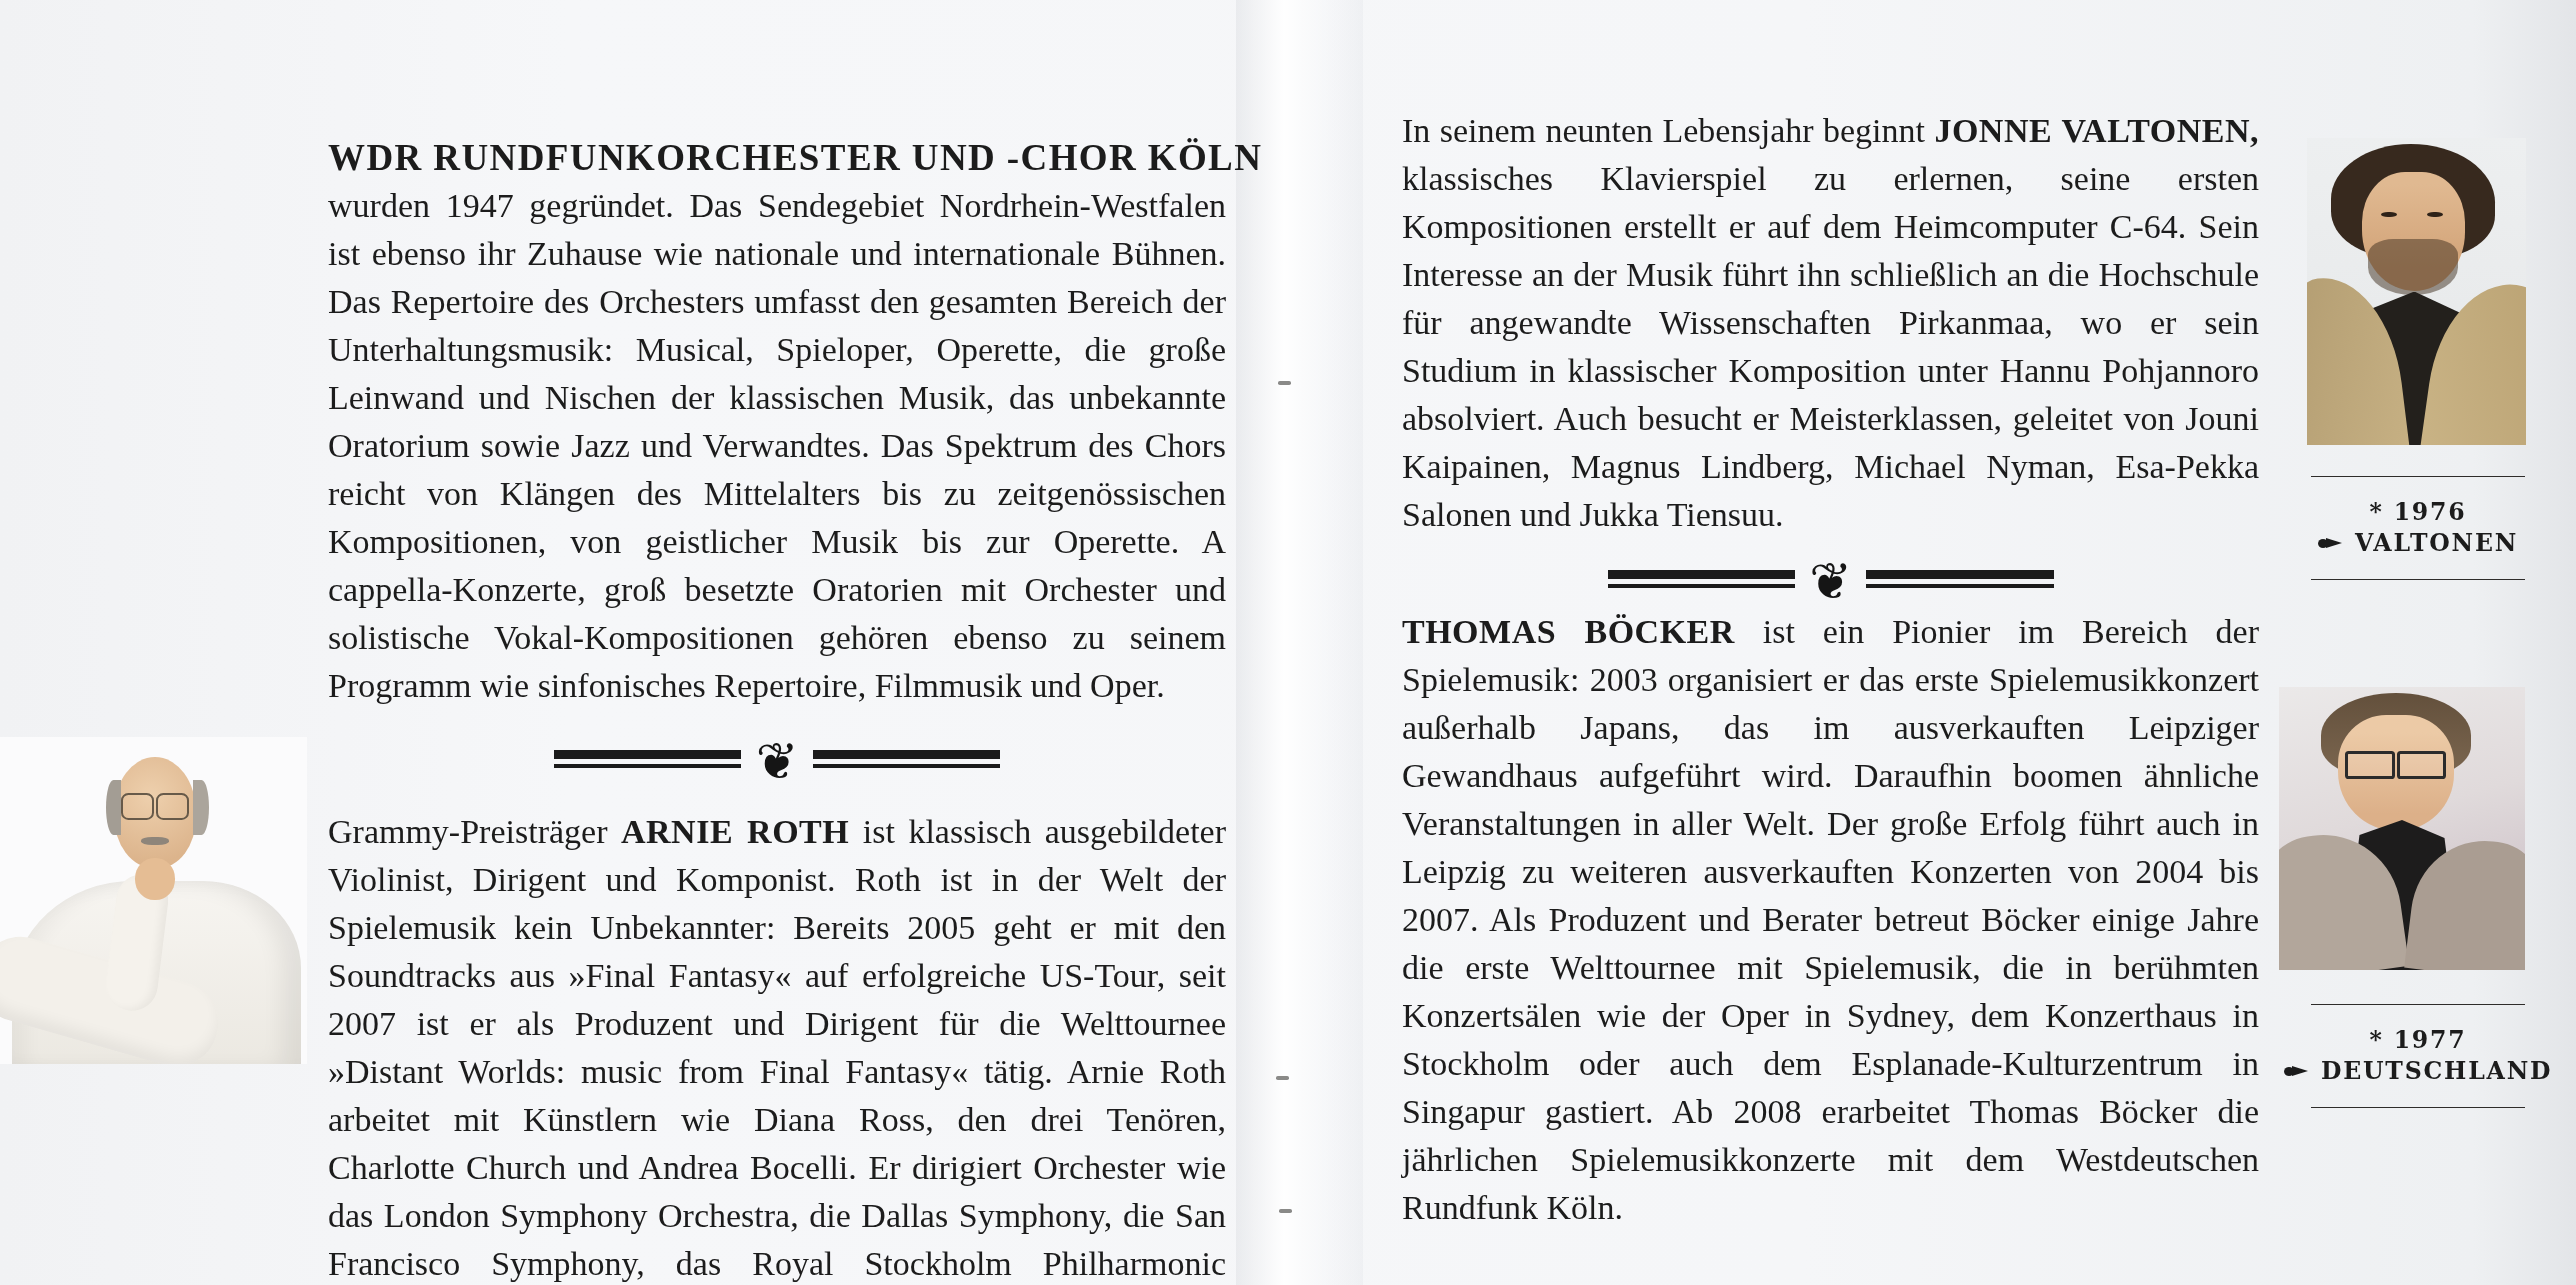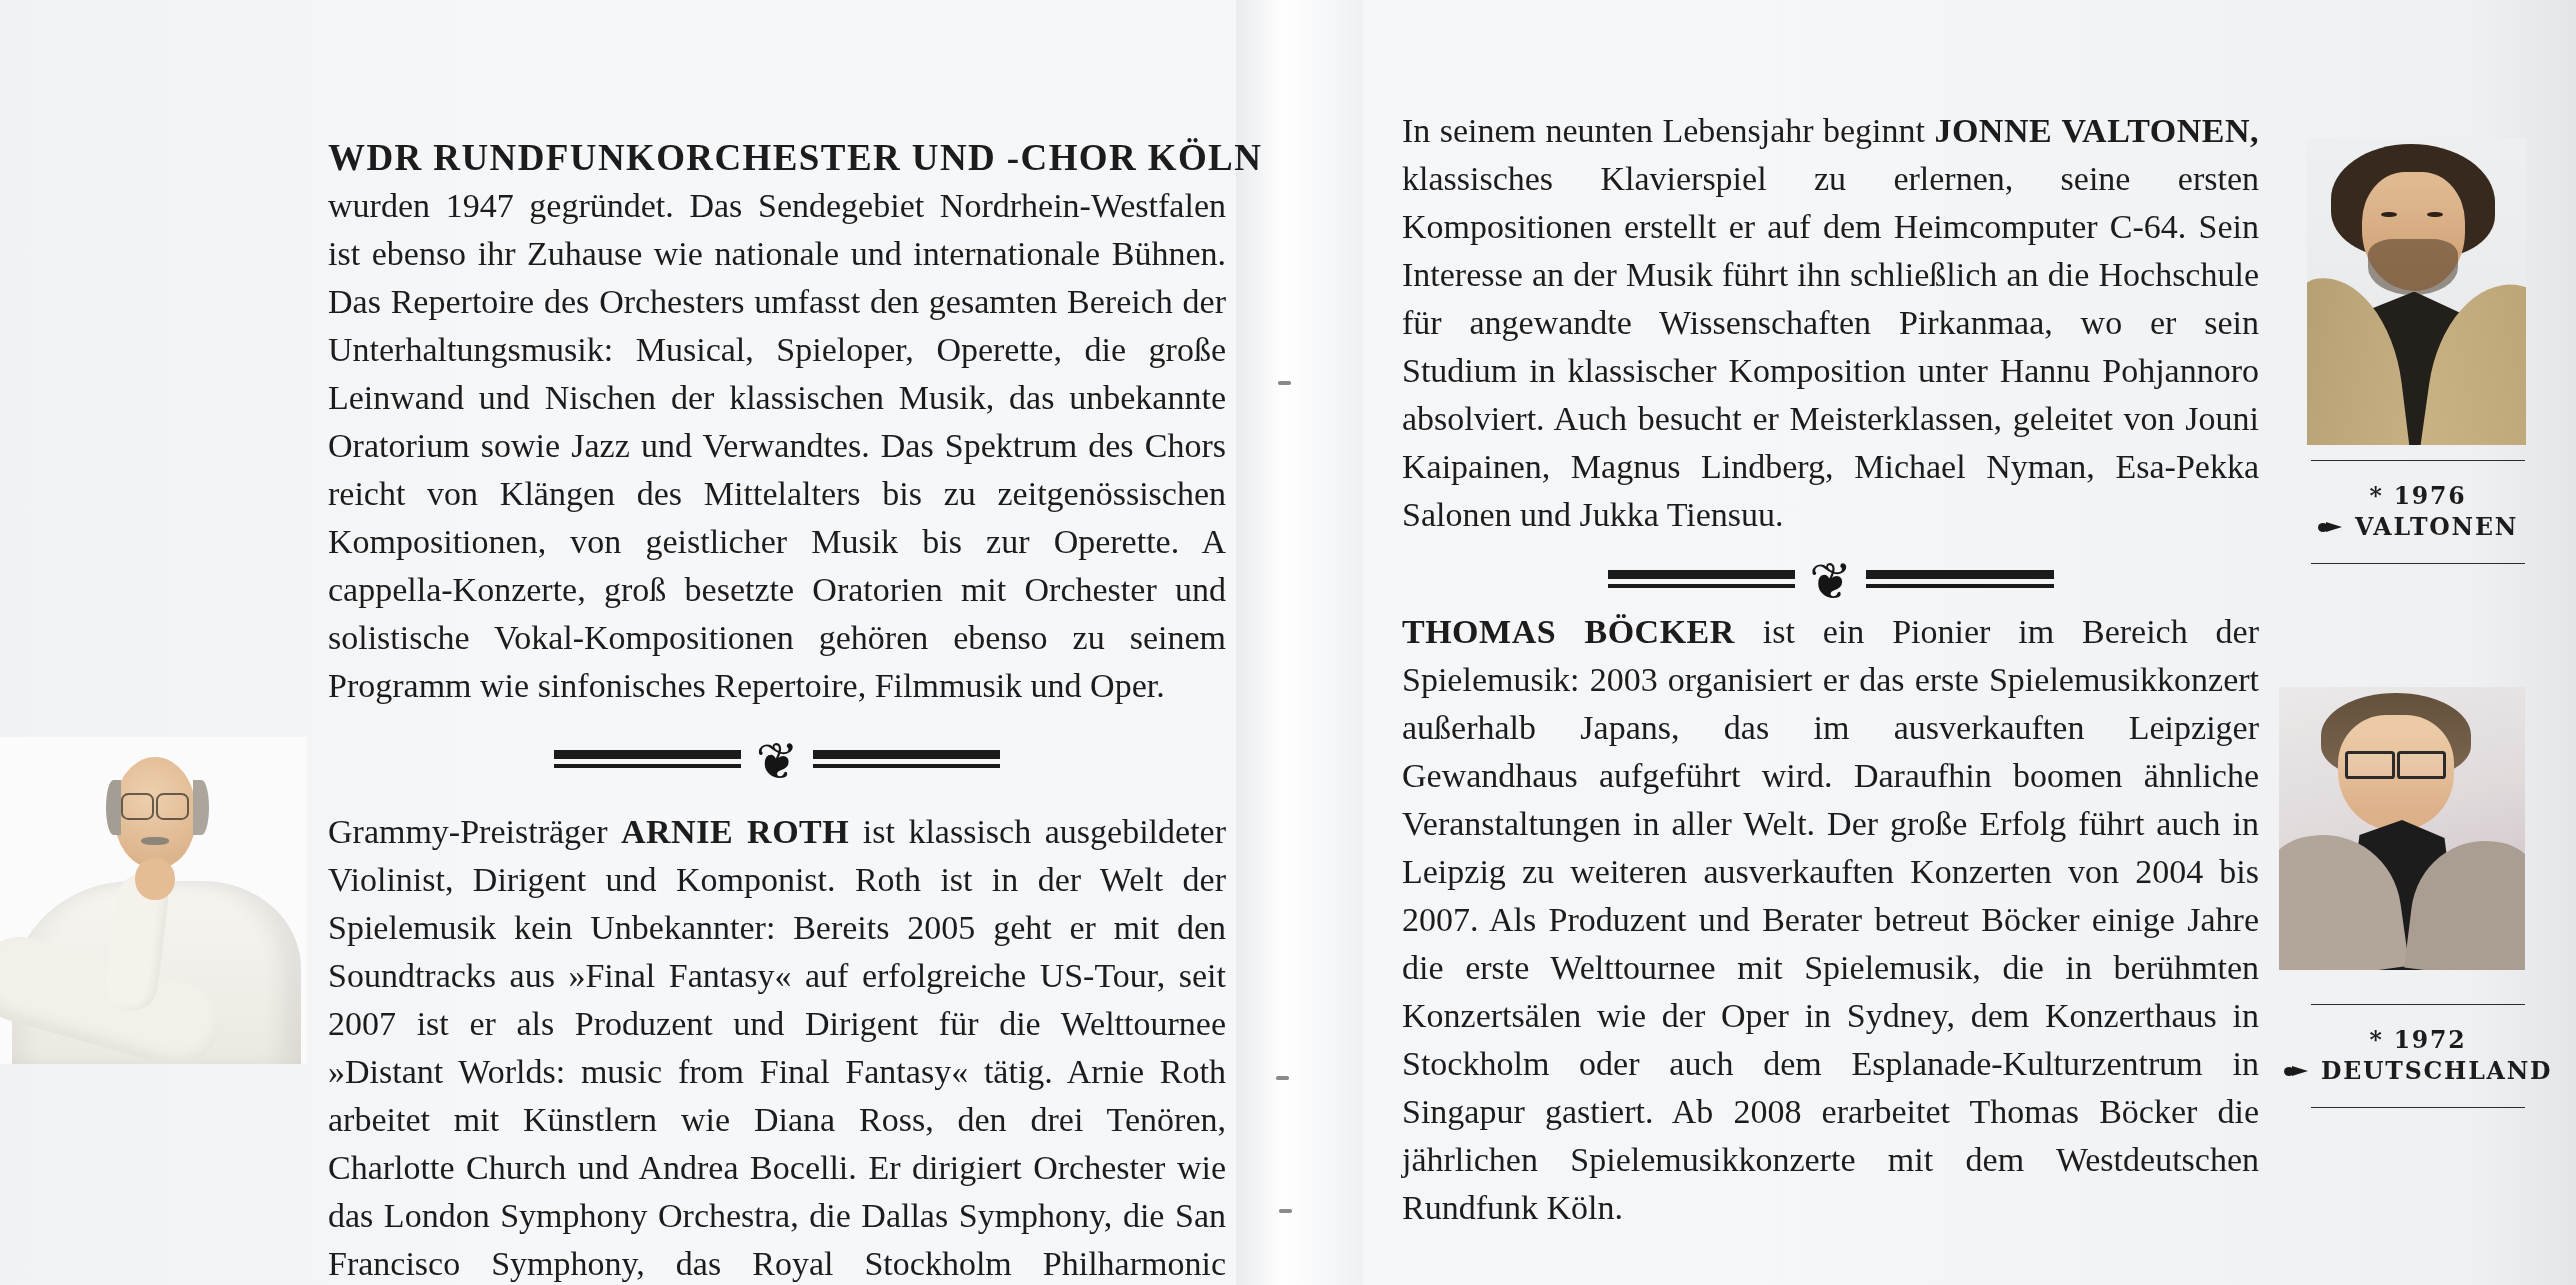--- a/index.html
+++ b/index.html
@@ -136,21 +136,21 @@
     justify-content:center;align-items:center;gap:4.5px;
     border-top:1.8px solid #2e2c2a;border-bottom:1.8px solid #2e2c2a;
     font-family:"DejaVu Serif","Liberation Serif",serif;
   }
   .caption .cap-line{
     display:flex;align-items:center;justify-content:center;
     font-weight:bold;font-size:23.6px;line-height:27px;letter-spacing:1.8px;
     white-space:nowrap;
   }
   .caption-roth{left:24.5px;top:1098px;width:239px;height:102px;}
-  .caption-valtonen{left:2311px;top:460px;width:214px;height:102px;}
+  .caption-valtonen{left:2311px;top:476px;width:214px;height:102px;}
   .caption-boecker{left:2311px;top:1004px;width:214px;height:102px;}
 
   .origin-icon{display:inline-block;position:relative;width:29px;height:11px;margin-right:8.2px;flex:0 0 auto;}
   .origin-icon::before{content:'';position:absolute;left:0;top:0.9px;width:10px;height:9px;border-radius:50%;background:#1b1b1b;}
   .origin-icon::after{content:'';position:absolute;left:8.2px;top:0;width:0;height:0;
     border-left:16.3px solid #1b1b1b;border-top:5.4px solid transparent;border-bottom:5.4px solid transparent;}
 </style>
 </head>
 <body>
 
@@ -242,21 +242,21 @@
   <div class="photo photo-boecker">
     <div class="b-hair"></div>
     <div class="b-face"></div>
     <div class="b-glasses"></div>
     <div class="b-shirt"></div>
     <div class="b-card-l"></div>
     <div class="b-card-r"></div>
   </div>
 
   <div class="caption caption-boecker">
-    <span class="cap-line">* 1972</span>
+    <span class="cap-line">* 1977</span>
     <span class="cap-line">
         <span class="origin-icon"></span>
         <span>DEUTSCHLAND</span>
       </span>
   </div>
 
 </div>
 
 
 </body></html>

